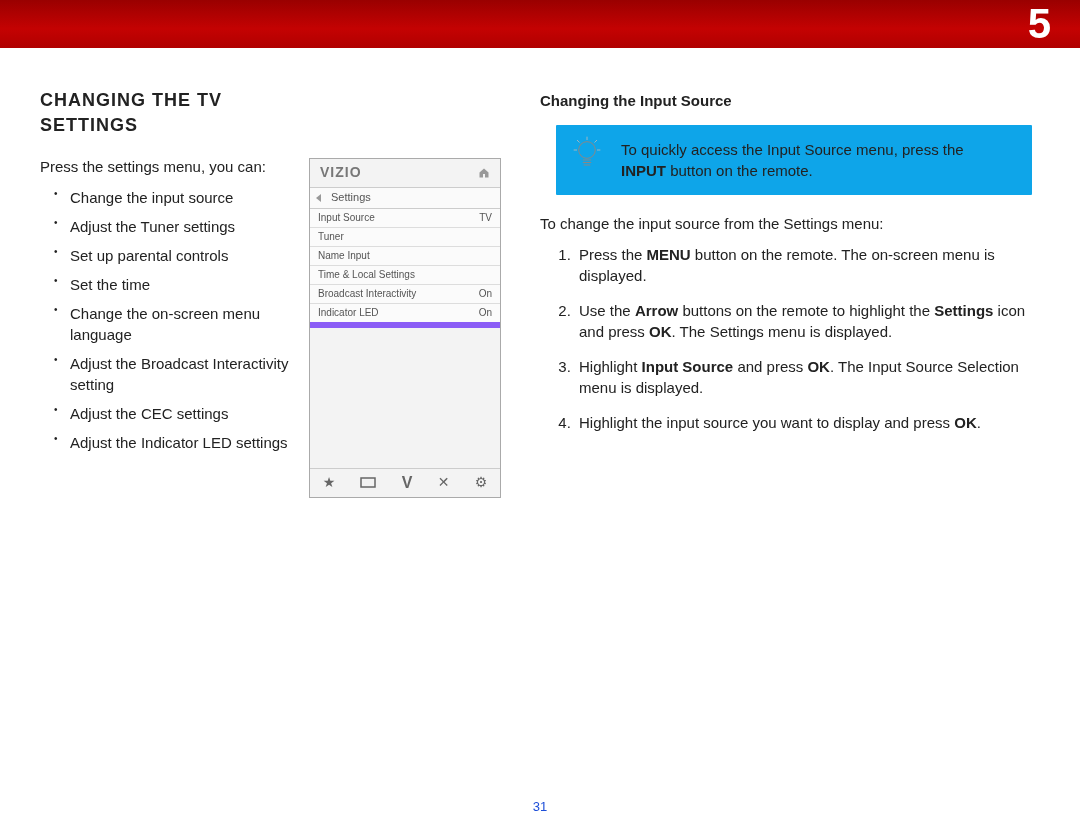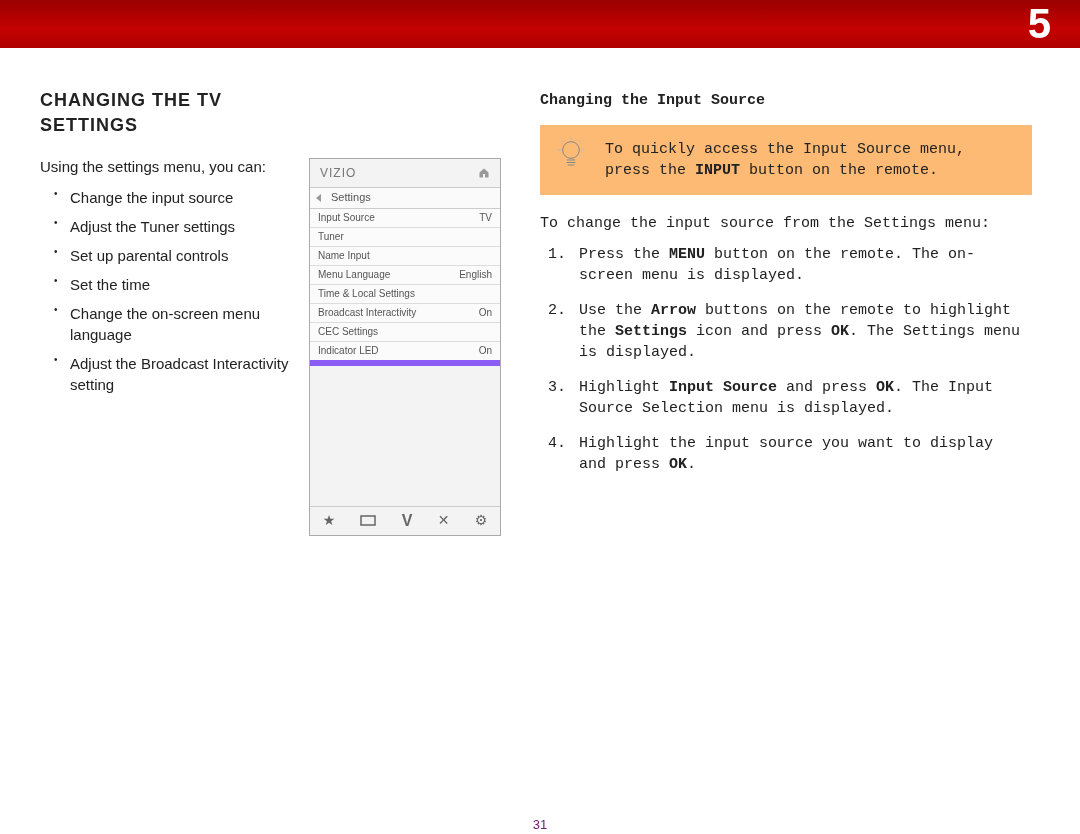--- a/index.html
+++ b/index.html
@@ -39,21 +39,20 @@
     width: 480px;
     display: flex;
     gap: 9px;
     align-items: flex-start;
   }
   .text-col {
     width: 260px;
   }
   .col-right {
     flex: 1;
-    font-family: Liberation Mono, monospace;
   }
   h1.section {
     font-size: 18px;
     font-weight: 800;
     letter-spacing: 1px;
     margin: 0 0 18px 0;
   }
   .para { margin: 0 0 10px 0; }
   ul.bullets {
     margin: 0 0 20px 0;
@@ -70,46 +69,46 @@
     left: -16px;
     top: 0;
     font-size: 10px;
   }
   .sub-h {
     font-weight: 700;
     margin: 2px 0 14px 0;
     font-size: 15px;
   }
   .tip-box {
-    background: #fdba74;
+    background: #0ea5e9;
     padding: 14px 20px 14px 65px;
-    margin: 0 0 18px 0;
+    margin: 0 0 18px 16px;
     position: relative;
     min-height: 34px;
     border-radius: 1px;
   }
   .tip-box .bulb {
     position: absolute;
     left: 14px; top: 10px;
     width: 34px; height: 40px;
     stroke: #888; fill: none;
   }
   ol.steps {
     list-style: decimal;
     margin: 5px; padding-left: 30px;
   }
   ol.steps li { margin-bottom: 14px; padding-left: 4px; }
   strong { font-weight: 700; }
   .footer-num {
     position: absolute;
     width: 1080px;
-    top: 816px;
+    top: 798px;
     text-align: center;
     font-size: 13px;
-    color: #701a75;
+    color: #1d4ed8;
   }
 
   
   .device {
     width: 192px;
     border: 1px solid #aaa;
     background: #f3f3f3;
     font-size: 11px;
     color: #555;
     margin-top: 70px;
@@ -117,22 +116,22 @@
   }
   .dev-top {
     height: 28px;
     display: flex;
     align-items: center;
     justify-content: space-between;
     padding: 0 10px;
   }
   .vizio {
     font-family: Arial, sans-serif;
-    font-weight: 400;
-    font-size: 12px;
+    font-weight: 700;
+    font-size: 14px;
     letter-spacing: 1px;
     color: #777;
   }
   .home-ic {
     width: 12px; height: 12px;
   }
   .crumb {
     background: #fafafa;
     border-top: 1px solid #ccc;
     border-bottom: 1px solid #ccc;
@@ -177,28 +176,30 @@
 
 <div class="banner">
   <span class="banner-num">5</span>
 </div>
 
 <div class="page">
 
   <div class="col-left">
     <div class="text-col">
       <h1 class="section">CHANGING THE TV SETTINGS</h1>
-      <p class="para">Using the settings menu, you can:</p>
+      <p class="para">Press the settings menu, you can:</p>
       <ul class="bullets" id="bullet-list">
           <li>Change the input source</li>
           <li>Adjust the Tuner settings</li>
           <li>Set up parental controls</li>
           <li>Set the time</li>
           <li>Change the on-screen menu language</li>
           <li>Adjust the Broadcast Interactivity setting</li>
+          <li>Adjust the CEC settings</li>
+          <li>Adjust the Indicator LED settings</li>
         </ul>
     </div>
 
     <div class="device">
       <div class="dev-top">
         <span class="vizio">VIZIO</span>
         <svg class="home-ic" viewBox="0 0 24 24">
             <path d="M3 11 L12 3 L21 11 V21 H14 V14 H10 V21 H3 Z" fill="#999"></path>
           </svg>
       </div>
@@ -213,34 +214,26 @@
           </div>
           <div class="row">
             <span>Tuner</span>
             <span></span>
           </div>
           <div class="row">
             <span>Name Input</span>
             <span></span>
           </div>
           <div class="row">
-            <span>Menu Language</span>
-            <span>English</span>
-          </div>
-          <div class="row">
             <span>Time &amp; Local Settings</span>
             <span></span>
           </div>
           <div class="row">
             <span>Broadcast Interactivity</span>
             <span>On</span>
-          </div>
-          <div class="row">
-            <span>CEC Settings</span>
-            <span></span>
           </div>
           <div class="row">
             <span>Indicator LED</span>
             <span>On</span>
           </div>
         </div>
       <div class="spacer"></div>
       <div class="dev-bot">
         <span>★</span>
         <span>

